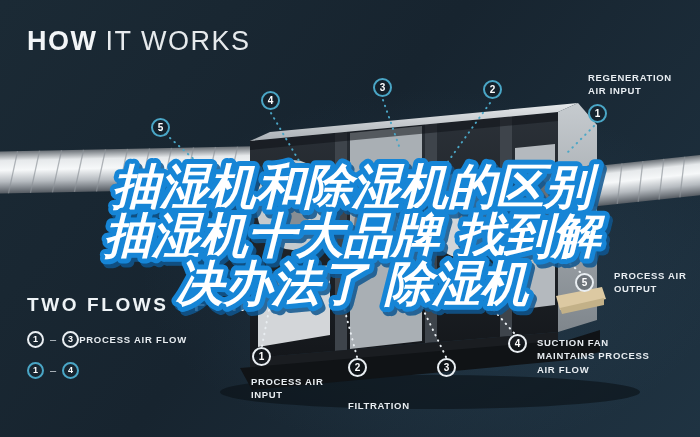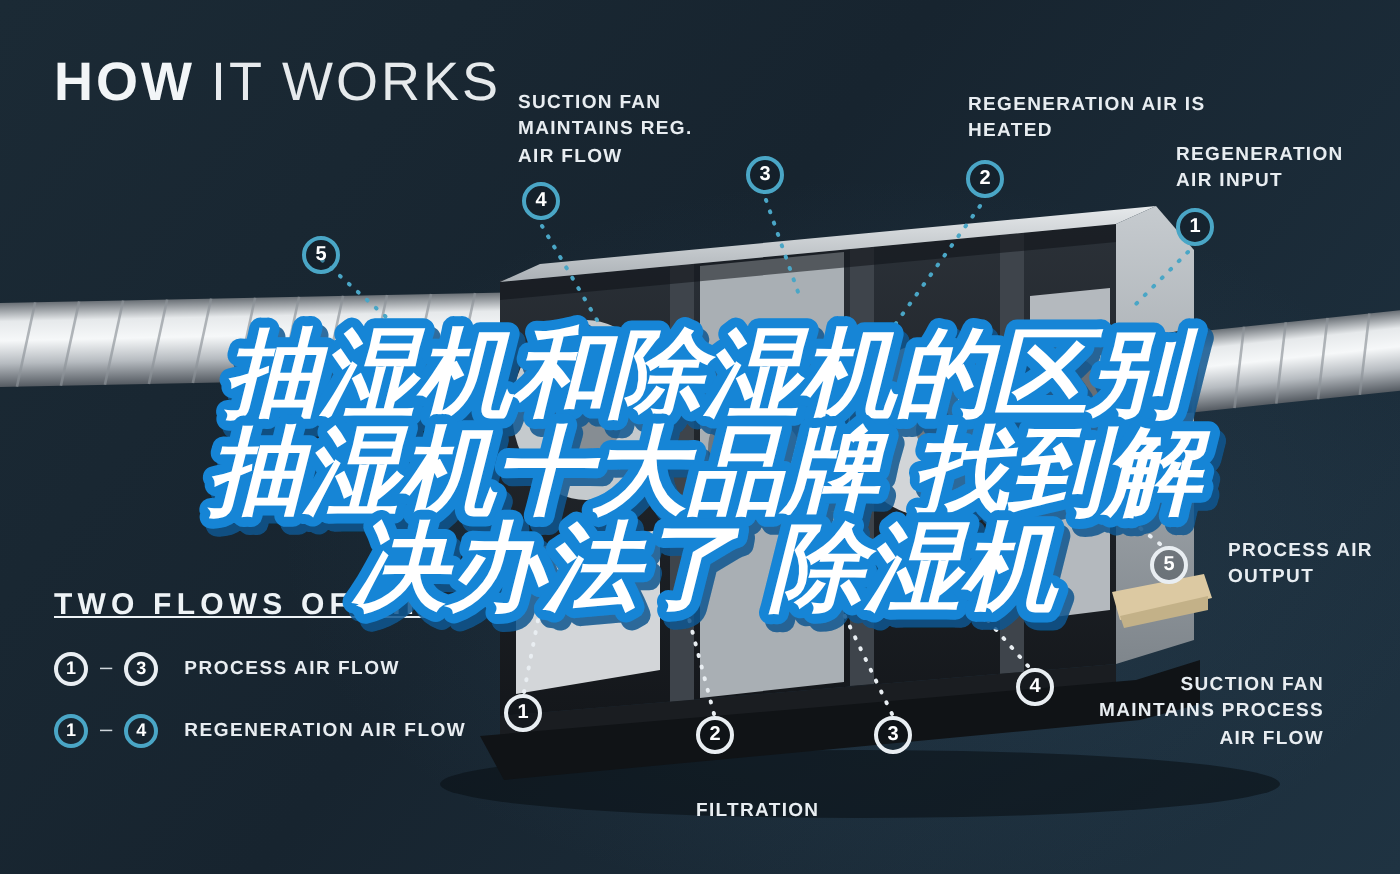--- a/index.html
+++ b/index.html
@@ -40,40 +40,40 @@
   
   .lbl-r5{left:150px;top:82px;width:100px;}   .bdg-r5{left:151px;top:118px;}
   .lbl-r4{left:259px;top:45px;width:100px;}   .bdg-r4{left:261px;top:91px;}
   .lbl-r3{left:372px;top:44px;width:85px;}    .bdg-r3{left:373px;top:78px;}
   .lbl-r2{left:484px;top:46px;width:130px;}   .bdg-r2{left:483px;top:80px;}
   .lbl-r1{left:588px;top:71px;width:100px;}   .bdg-r1{left:588px;top:104px;}
   
   .lbl-p1{left:251px;top:375px;width:95px;}   .bdg-p1{left:252px;top:347px;}
   .lbl-p2{left:348px;top:385px;width:85px;margin-top:14px;}   .bdg-p2{left:348px;top:358px;}
   .lbl-p3{left:436px;top:383px;width:150px;}  .bdg-p3{left:437px;top:358px;}
-  .lbl-p4{left:537px;top:336px;width:125px;text-align:right;}  .bdg-p4{left:508px;top:334px;}
+  .lbl-p4{left:537px;top:336px;width:125px;}  .bdg-p4{left:508px;top:334px;}
   .lbl-p5{left:614px;top:269px;width:95px;}   .bdg-p5{left:575px;top:273px;}
 
   
   .legend{position:absolute;left:27px;top:294px;}
   .legend-heading{
-    color:#eef3f6;font-size:15px;font-weight:600;letter-spacing:2.6px;
-    margin-bottom:14px;white-space:nowrap;text-decoration:underline;
+    color:#eef3f6;font-size:19px;font-weight:600;letter-spacing:2.6px;
+    margin-bottom:14px;white-space:nowrap;
   }
   .legend-row{display:flex;align-items:center;height:18px;margin-bottom:13px;}
   .lg-badge{
     width:17px;height:17px;border-radius:50%;border:2px solid #e9eef2;
     box-sizing:border-box;display:flex;align-items:center;justify-content:center;
     color:#fff;font-size:9px;font-weight:700;flex:0 0 auto;
   }
   .legend-row.regen .lg-badge{border-color:#4aa6c6;}
   .lg-dash{color:#cfd6db;font-size:11px;margin:0 6px;}
   .lg-label{
     color:#e8edf1;text-transform:uppercase;font-size:9.5px;font-weight:600;
-    letter-spacing:.08em;margin-left:13px;white-space:nowrap;
+    letter-spacing:.08em;margin-left:0;white-space:nowrap;
   }
 </style>
 </head>
 <body>
 
 <div class="stage">
 
   <svg class="layer noevt" viewBox="0 0 700 437">
     <defs>
       <linearGradient id="gDuct" x1="0" y1="0" x2="0" y2="1">
@@ -177,42 +177,41 @@
   </svg>
 
   <div class="title">
     <span class="b">HOW</span><span class="l">IT WORKS</span>
   </div>
 
   <div class="badge teal bdg-r5">
       <span>5</span>
     </div>
 
-  <div class="co-label lbl-r4">SUCTION FAN MAINTAINS REG. AIR FLOW</div>
   <div class="badge teal bdg-r4">
       <span>4</span>
     </div>
 
   <div class="badge teal bdg-r3">
       <span>3</span>
     </div>
 
-  <div class="co-label lbl-r2">REGENERATION AIR IS HEATED</div>
   <div class="badge teal bdg-r2">
       <span>2</span>
     </div>
 
   <div class="co-label lbl-r1">REGENERATION AIR INPUT</div>
   <div class="badge teal bdg-r1">
       <span>1</span>
     </div>
 
   <div class="badge bdg-p1">
       <span>1</span>
     </div>
+  <div class="co-label lbl-p1">PROCESS AIR INPUT</div>
 
   <div class="badge bdg-p2">
       <span>2</span>
     </div>
   <div class="co-label lbl-p2">FILTRATION</div>
 
   <div class="badge bdg-p3">
       <span>3</span>
     </div>
 
@@ -241,21 +240,20 @@
     </div>
 
     <div class="legend-row regen">
       <span class="lg-badge">
           <span>1</span>
         </span>
       <span class="lg-dash">–</span>
       <span class="lg-badge">
           <span>4</span>
         </span>
-      <span class="lg-label">REGENERATION AIR FLOW</span>
     </div>
   </div>
 
   <svg class="layer noevt" viewBox="0 0 700 437">
     <defs>
       <filter id="hlShadow" x="-20%" y="-20%" width="140%" height="140%">
         <feDropShadow dx="3" dy="4" stdDeviation="0" flood-color="#0b568f" flood-opacity=".85"></feDropShadow>
       </filter>
     </defs>
     <g font-family="'DejaVu Sans',sans-serif" font-weight="bold" font-style="italic" fill="#ffffff" stroke="#1585d6" stroke-width="10" stroke-linejoin="round" paint-order="stroke" text-anchor="middle" font-size="48" filter="url(#hlShadow)">

